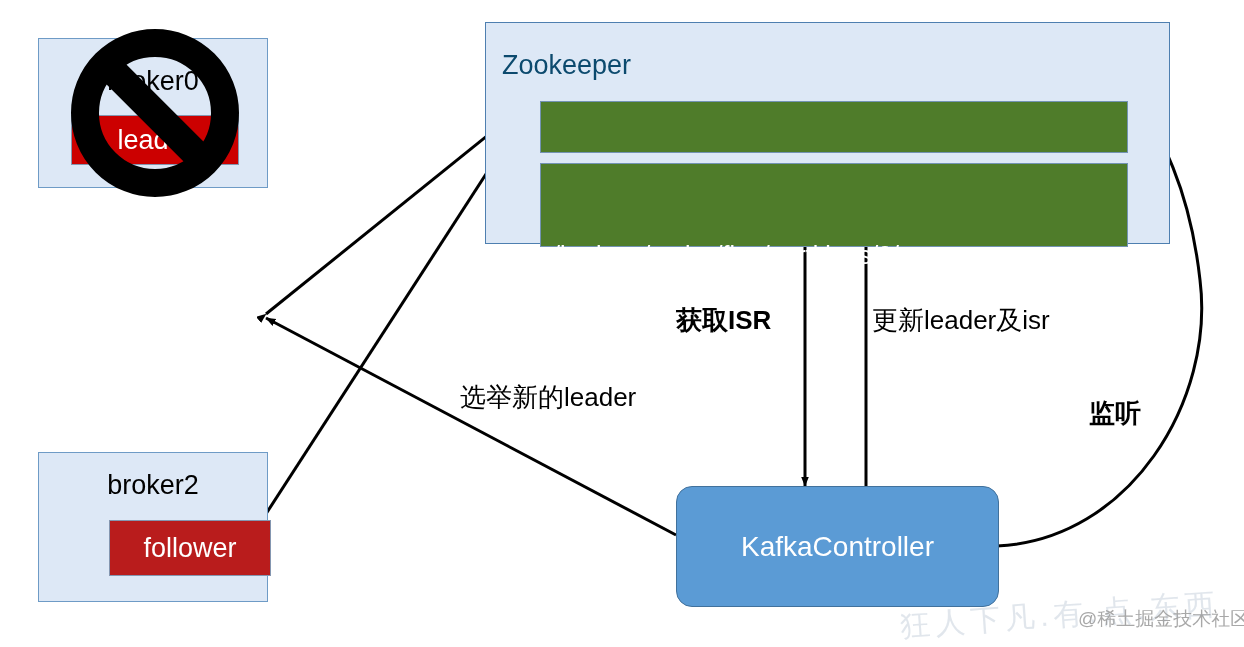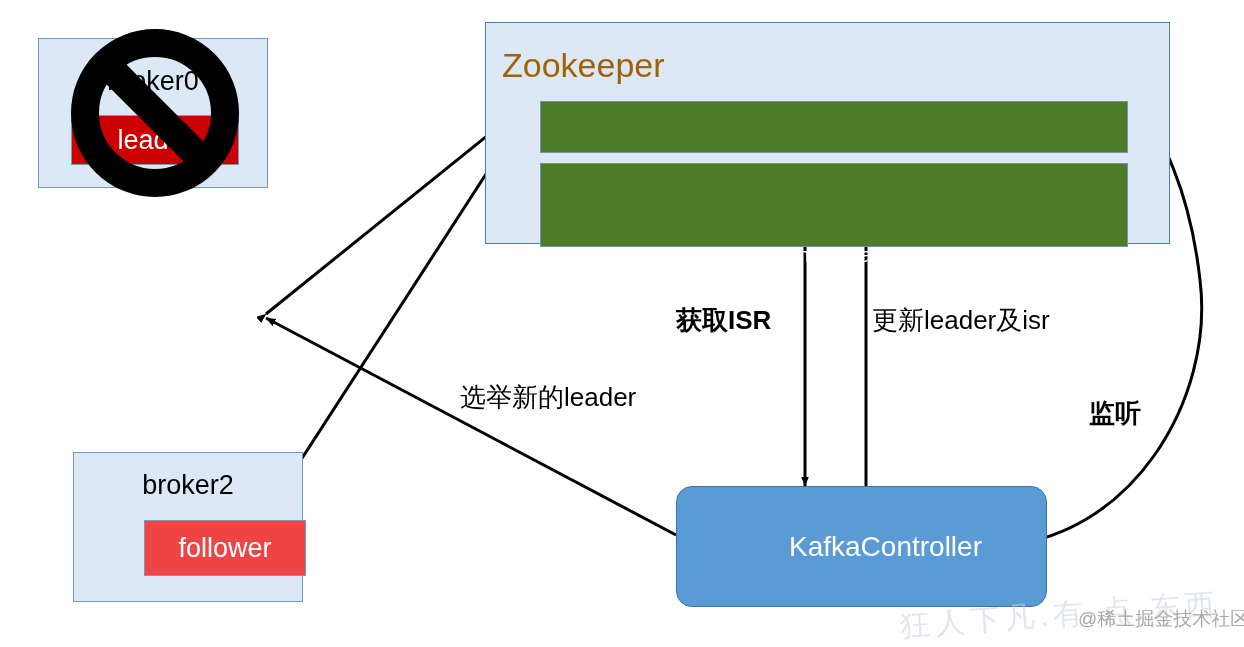--- a/index.html
+++ b/index.html
@@ -38,40 +38,40 @@
     position: absolute;
     display: flex;
     align-items: center;
     justify-content: center;
     color: #ffffff;
     font-size: 27px;
     line-height: 1;
     border: 1px solid #8496B0;
   }
   .role-leader { background: #CC0000; }
-  .role-follower { background: #ef4444; }
+  .role-follower { background: #b91c1c; }
 
   
   .zk-panel {
     background: #DDE8F6;
     border: 1px solid #4E7FB0;
   }
   .zk-title {
     position: absolute;
-    color: #a16207;
-    font-size: 34px;
+    color: #0c4a6e;
+    font-size: 27px;
     line-height: 32px;
     white-space: nowrap;
   }
   .znode {
     position: absolute;
     background: #4F7C2A;
     border: 1px solid #7393B3;
     color: #ffffff;
-    font-size: 21px;
+    font-size: 25px;
     line-height: 34px;
     padding: 6px 12px;
     box-sizing: border-box;
     white-space: pre;
   }
   .znode-row {
     display: flex;
     justify-content: space-between;
     align-items: center;
     height: 100%;
@@ -81,21 +81,20 @@
   .controller {
     position: absolute;
     background: #5B9BD5;
     border: 1px solid #41719C;
     border-radius: 16px;
     display: flex;
     align-items: center;
     justify-content: center;
     color: #ffffff;
     font-size: 28px;
-    padding-left: 48px;
   }
 
   
   .edge-label {
     position: absolute;
     color: #000000;
     font-size: 26px;
     line-height: 30px;
     white-space: nowrap;
   }
@@ -164,21 +163,21 @@
     <div class="broker-title" style="top:26px;">broker0</div>
     <div class="role-chip role-leader" style="left:32px; top:76px; width:166px; height:48px;">leader</div>
   </div>
 
   <svg class="no-symbol" style="left:70px; top:28px;" width="170" height="170" viewBox="0 0 170 170" xmlns="http://www.w3.org/2000/svg">
     <circle cx="85" cy="85" r="70" fill="none" stroke="#000000" stroke-width="28"></circle>
     <line x1="36" y1="36" x2="134" y2="134" stroke="#000000" stroke-width="28"></line>
   </svg>
 
 
-  <div class="abs broker-box" style="left:38px; top:452px; width:230px; height:150px;margin-left:35px;">
+  <div class="abs broker-box" style="left:38px; top:452px; width:230px; height:150px;">
     <div class="broker-title" style="top:16px;">broker2</div>
     <div class="role-chip role-follower" style="left:70px; top:67px; width:160px; height:54px;">follower</div>
   </div>
 
   <div class="abs zk-panel" style="left:485px; top:22px; width:685px; height:222px;">
     <div class="zk-title" style="left:16px; top:26px;">Zookeeper</div>
 
     <div class="znode" style="left:54px; top:78px; width:588px; height:52px;">
       <div class="znode-row">
         <span>/brokers/ids/</span>

